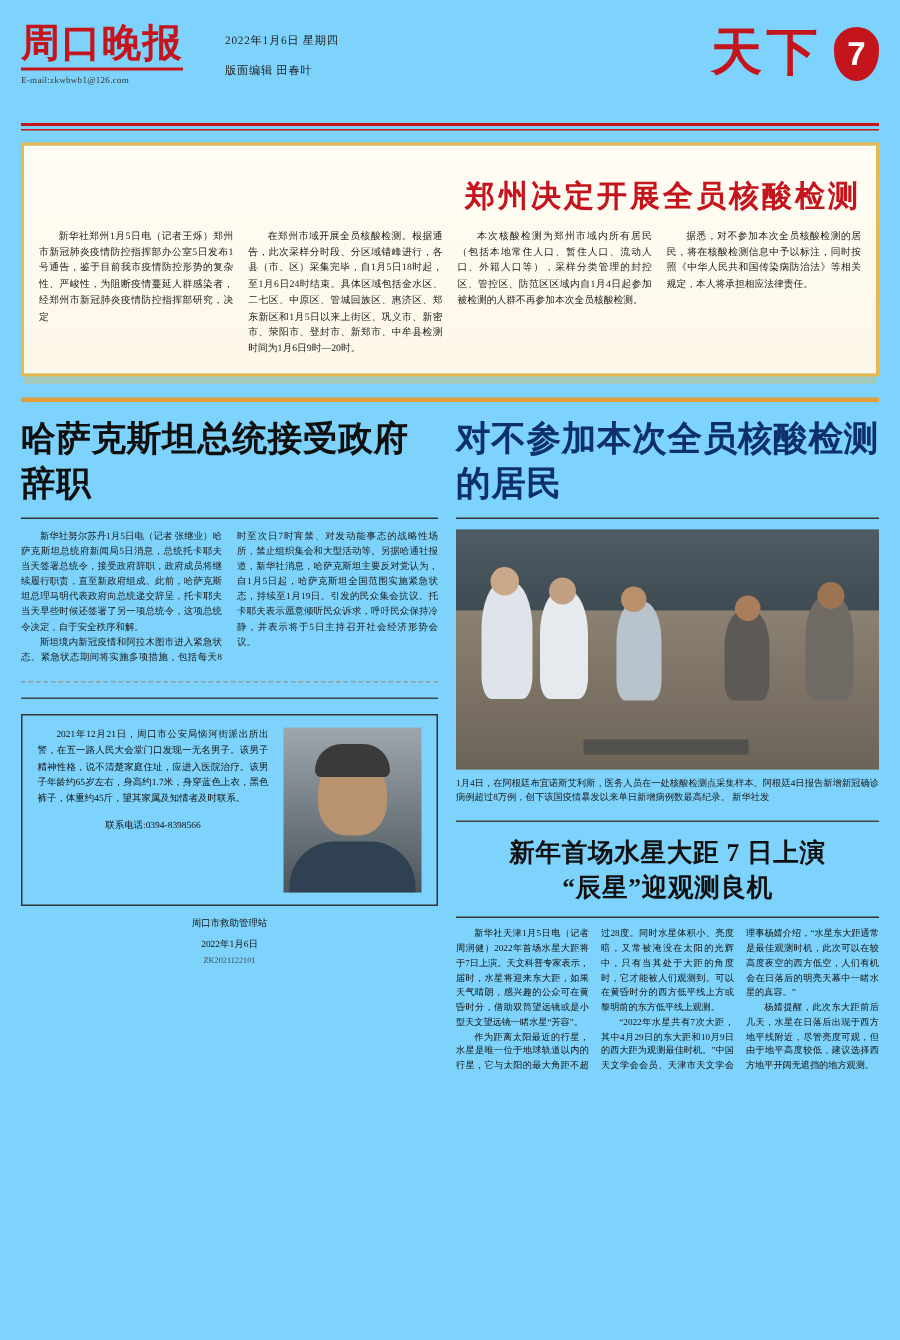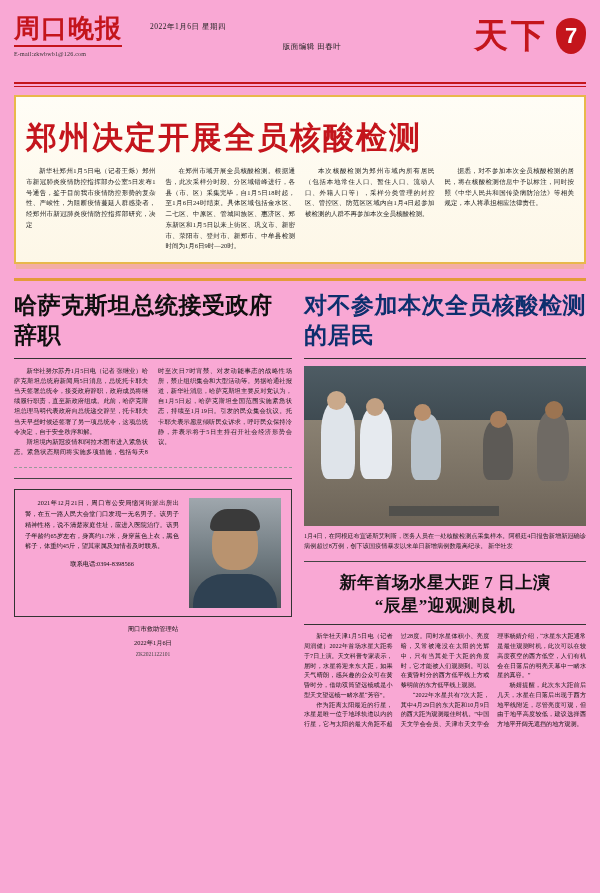--- a/index.html
+++ b/index.html
@@ -12,21 +12,21 @@
     height: 893px;
     font-family: "Liberation Serif", serif;
     color: #111;
     position: relative;
     overflow: hidden;
   }
   .page {
     width: 600px;
     height: 893px;
     position: relative;
-    background: #f9a8d4;
+    background: #7dd3fc;
     box-sizing: border-box;
     padding: 0 14px;
   }
 
   
   .masthead {
     display: flex;
     align-items: flex-start;
     padding-top: 16px;
     height: 62px;
@@ -62,21 +62,20 @@
     font-size: 7.5px;
     color: #222;
     border: none;
     letter-spacing: 0.5px;
   }
   .mast-credits {
     font-size: 7.5px;
     color: #222;
     margin-top: 10px;
     letter-spacing: 0.5px;
-    text-align: center;
   }
   .mast-right {
     display: flex;
     align-items: center;
     gap: 8px;
     padding-top: 2px;
   }
   .section-name {
     font-size: 34px;
     font-weight: bold;
@@ -120,22 +119,22 @@
   }
   .lead::after {
     content: "";
     position: absolute;
     left: 0; right: 0; bottom: -7px;
     height: 5px;
     background: #e8b84b;
     opacity: 0.35;
   }
   .lead-title {
-    text-align: left;
-    font-size: 31px;
+    text-align: right;
+    font-size: 20px;
     font-weight: bold;
     color: #c4151c;
     letter-spacing: 2px;
     line-height: 1.2;
     padding: 14px 0 10px 0;
     font-family: "Liberation Serif", serif;
   }
   .lead-body {
     display: flex;
     gap: 10px;

